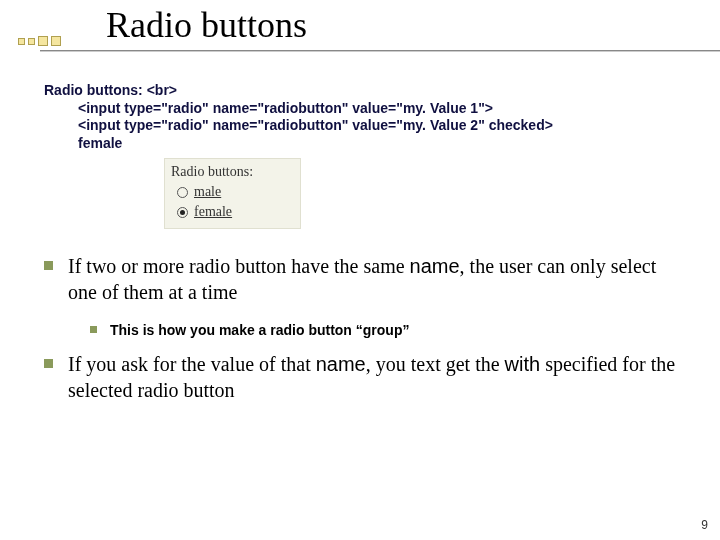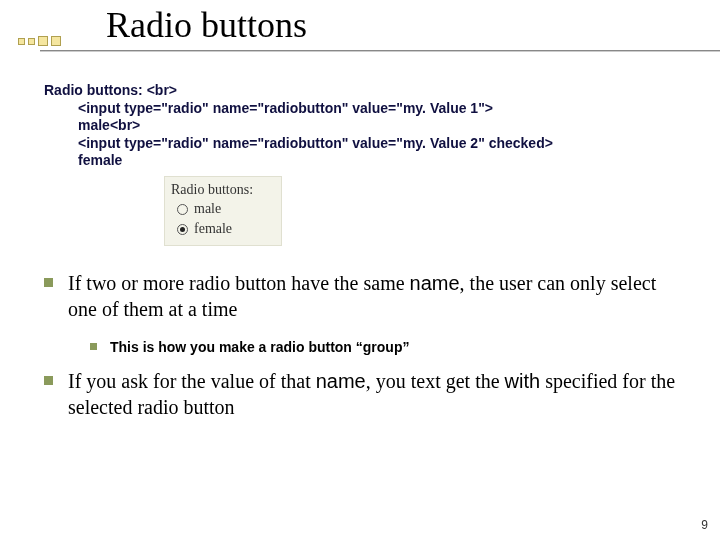--- a/index.html
+++ b/index.html
@@ -60,32 +60,33 @@
   }
   .codeblock .indent {
     padding-left: 34px;
     display: block;
   }
   .example-img {
     margin-left: 120px;
     margin-top: 2px;
     background: #f3f3e9;
     border: 1px solid #e0e0d0;
-    width: 118px;
+    width: 137px;
     padding: 4px 6px 6px 6px;
     font-family: "Times New Roman", serif;
     font-size: 14px;
     color: #333;
   }
   .example-img .rb-row {
     display: flex;
     align-items: center;
     gap: 6px;
     margin-top: 1px;
     margin-left: 6px;
+    text-decoration: underline;
   }
   .example-img .circ {
     width: 11px; height: 11px;
     border: 1px solid #555;
     border-radius: 50%;
     background: #f3f3e9;
     display: inline-flex;
     align-items: center;
     justify-content: center;
   }
@@ -160,21 +161,20 @@
   </div>
   <h1 class="title">Radio buttons</h1>
   <div class="title-underline"></div>
 </div>
 
 <div class="content">
 
   <div class="codeblock">
     <span>Radio buttons: &lt;br&gt;</span><br>
     <span class="indent">&lt;input type="radio" name="radiobutton" value="my. Value 1"&gt;</span>
-    <span class="indent">male&lt;br&gt;</span>
     <span class="indent">&lt;input type="radio" name="radiobutton" value="my. Value 2" checked&gt;</span>
     <span class="indent">female</span>
   </div>
 
   <div class="example-img">
     <div>Radio buttons:</div>
     <div class="rb-row">
       <span class="circ"></span>
       <span>male</span>
     </div>

